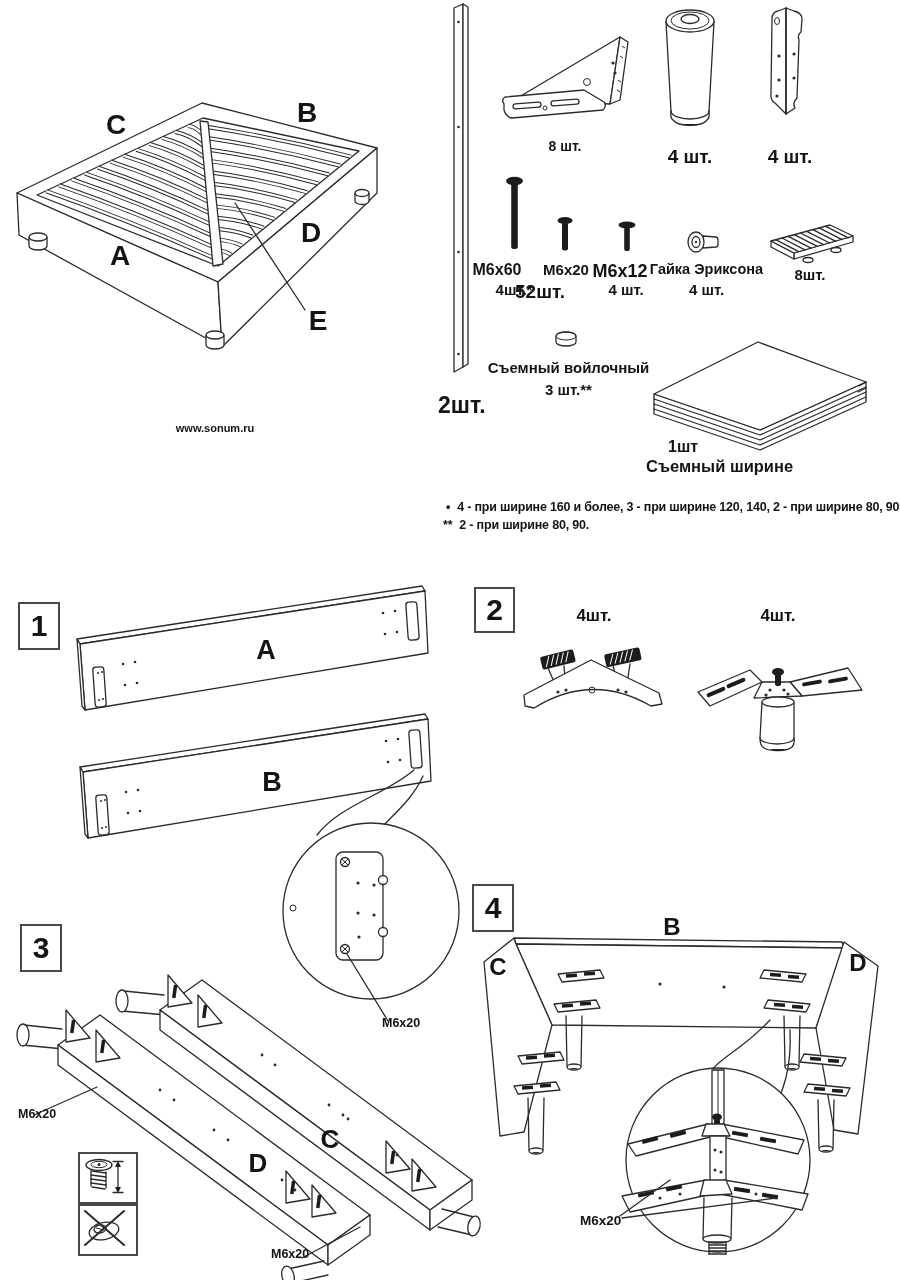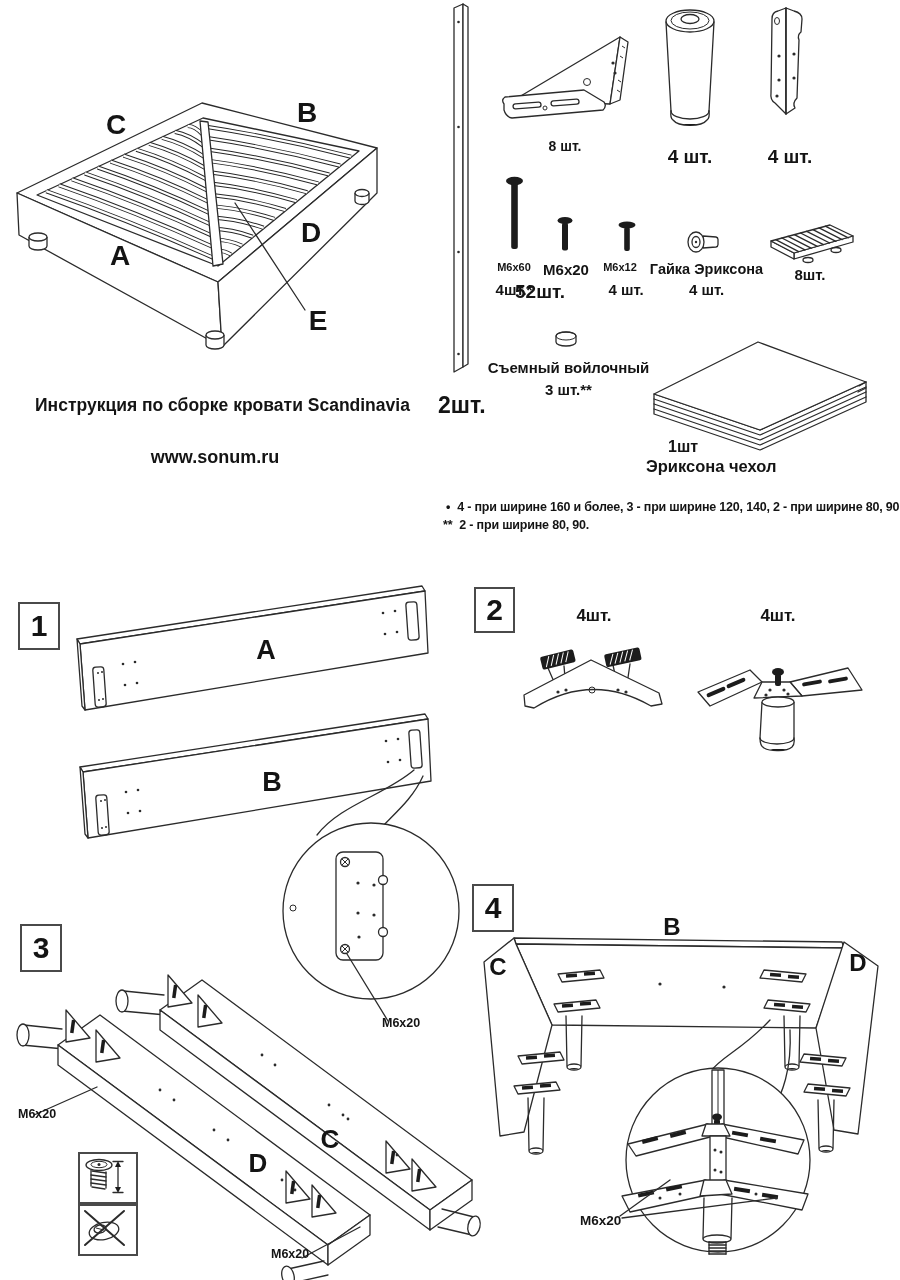--- a/index.html
+++ b/index.html
@@ -93,22 +93,21 @@
       <ellipse class="fc" cx="352" cy="108" rx="7" ry="3.5"></ellipse>
     </g>
     <line class="ln" x1="295" y1="225" x2="225" y2="118"></line>
   </svg>
   <div class="lbl ctr" style="left:94px;top:110px;width:44px;font-size:28px">C</div>
   <div class="lbl ctr" style="left:285px;top:98px;width:44px;font-size:28px">B</div>
   <div class="lbl ctr" style="left:98px;top:241px;width:44px;font-size:28px">A</div>
   <div class="lbl ctr" style="left:289px;top:218px;width:44px;font-size:28px">D</div>
   <div class="lbl ctr" style="left:296px;top:306px;width:44px;font-size:28px">E</div>
 
-  <div class="lbl ctr" style="left:35px;top:396px;width:360px;font-size:17.5px">Инструкция по сборке кровати Scandinavia</div>
-  <div class="lbl ctr" style="left:35px;top:448px;width:360px;font-size:18px">www.sonum.ru</div>
+  <div class="lbl ctr" style="left:35px;top:423px;width:360px;font-size:11px">www.sonum.ru</div>
 
   <svg style="left:449px;top:2px" width="24" height="372" viewBox="0 0 24 372">
     <polygon class="fc" points="5,6 14,2 14,365 5,370"></polygon>
     <polygon class="fc" points="14,2 19,5 19,362 14,365"></polygon>
     <circle class="dot" cx="9.5" cy="20" r="1.3"></circle>
       <circle class="dot" cx="9.5" cy="125" r="1.3"></circle>
     <circle class="dot" cx="9.5" cy="250" r="1.3"></circle>
       <circle class="dot" cx="9.5" cy="352" r="1.3"></circle>
   </svg>
   <div class="lbl" style="left:438px;top:393px;font-size:23px">2шт.</div>
@@ -152,35 +151,35 @@
     <circle class="dot" cx="15" cy="76" r="1.6"></circle>
       <circle class="dot" cx="30" cy="74" r="1.6"></circle>
     <circle class="dot" cx="13" cy="92" r="1.6"></circle>
   </svg>
   <div class="lbl ctr" style="left:740px;top:147px;width:100px;font-size:19px">4 шт.</div>
 
   <svg style="left:504px;top:176px" width="22" height="78" viewBox="0 0 22 78">
     <ellipse class="blk" cx="10.5" cy="5" rx="8.5" ry="4.2"></ellipse>
     <rect class="blk" x="7.2" y="7" width="6.6" height="66" rx="2.5"></rect>
   </svg>
-  <div class="lbl ctr" style="left:474px;top:262px;width:80px;font-size:11px">M6x60</div>
+  <div class="lbl ctr" style="left:457px;top:262px;width:80px;font-size:16px">M6x60</div>
   <div class="lbl ctr" style="left:474px;top:282px;width:80px;font-size:15px">4шт.*</div>
 
   <svg style="left:556px;top:216px" width="18" height="38" viewBox="0 0 18 38">
     <ellipse class="blk" cx="9" cy="4.5" rx="7.5" ry="3.6"></ellipse>
     <rect class="blk" x="6" y="6.5" width="6" height="28" rx="2"></rect>
   </svg>
   <div class="lbl ctr" style="left:526px;top:262px;width:80px;font-size:15px">M6x20</div>
   <div class="lbl ctr" style="left:500px;top:282px;width:80px;font-size:19px">52шт.</div>
 
   <svg style="left:617px;top:220px" width="20" height="34" viewBox="0 0 20 34">
     <ellipse class="blk" cx="10" cy="5" rx="8.5" ry="3.4"></ellipse>
     <rect class="blk" x="7.2" y="7" width="5.6" height="24" rx="2"></rect>
   </svg>
-  <div class="lbl ctr" style="left:586px;top:262px;width:68px;font-size:11px">M6x12</div>
+  <div class="lbl ctr" style="left:586px;top:262px;width:68px;font-size:18px">M6x12</div>
   <div class="lbl ctr" style="left:586px;top:282px;width:80px;font-size:15px">4 шт.</div>
 
   <svg style="left:687px;top:229px" width="36" height="26" viewBox="0 0 36 26">
     <path class="fc" d="M16,7 L29,8 Q31,8.5 31,10.5 L31,15.5 Q31,17.5 29,18 L16,19 Z"></path>
     <ellipse class="fc" cx="9" cy="13" rx="8" ry="10"></ellipse>
     <ellipse class="fc" cx="9" cy="13" rx="4" ry="5.5"></ellipse>
     <circle class="dot" cx="9" cy="13" r="1.2"></circle>
   </svg>
   <div class="lbl ctr" style="left:644px;top:262px;width:125px;font-size:14.5px">Гайка Эриксона</div>
   <div class="lbl ctr" style="left:644px;top:282px;width:125px;font-size:15px">4 шт.</div>
@@ -215,21 +214,21 @@
   <svg style="left:646px;top:336px" width="230" height="120" viewBox="0 0 230 120">
     <path class="fc" d="M8,58 L8,78 L114,114 L220,66 L220,46 L114,94 Z"></path>
     <path class="ln" d="M8,63 L114,99 L220,51"></path>
     <path class="ln" d="M8,68 L114,104 L220,56"></path>
     <path class="ln" d="M8,73 L114,109 L220,61"></path>
     <polygon class="fc" points="8,58 112,6 220,46 114,94"></polygon>
     <line class="ln" x1="213" y1="50" x2="220" y2="46"></line>
     <line class="ln" x1="212" y1="56" x2="220" y2="52"></line>
   </svg>
   <div class="lbl" style="left:668px;top:439px;font-size:16px">1шт</div>
-  <div class="lbl" style="left:646px;top:458px;font-size:16.5px">Эриксона чехол</div>
+  <div class="lbl" style="left:646px;top:458px;font-size:16.5px">Съемный ширине</div>
 
   <div class="fnote" style="left:446px;top:500px">
     <span>•</span>
     <span>4 - при ширине 160 и более, 3 - при ширине 120, 140, 2 - при ширине 80, 90</span>
   </div>
   <div class="fnote" style="left:443px;top:518px">
     <span>**</span>
     <span>2 - при ширине 80, 90.</span>
   </div>
 

